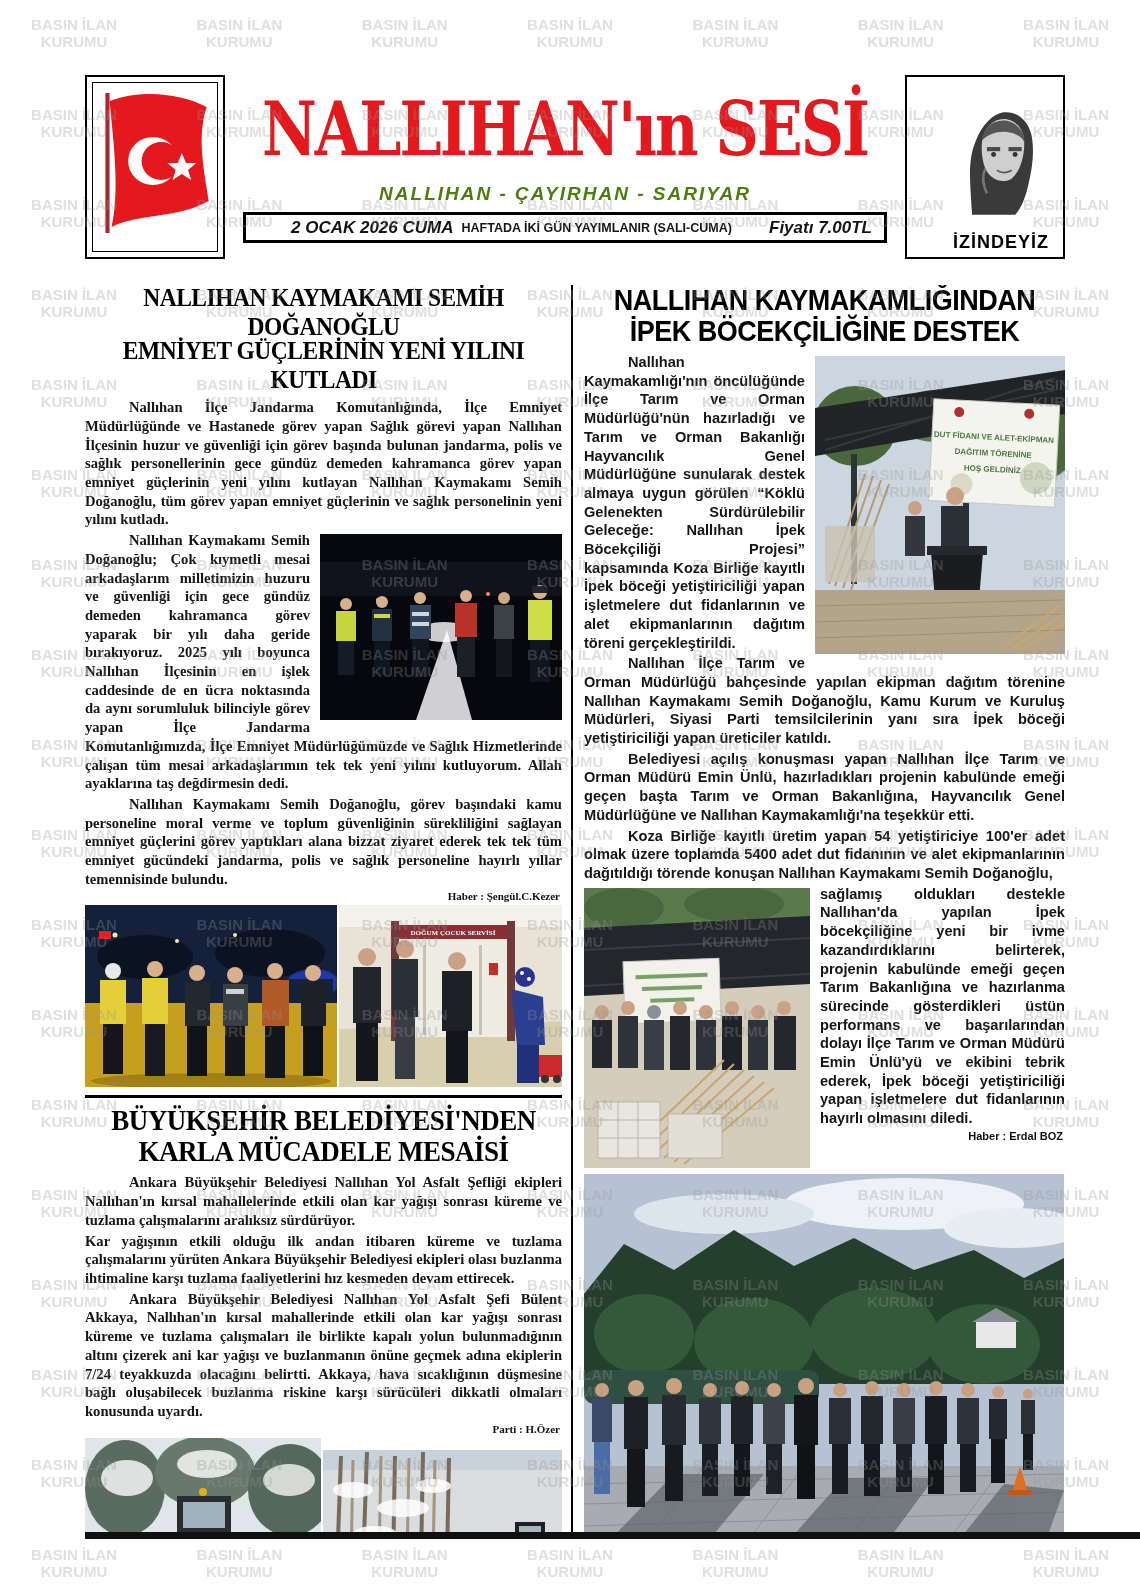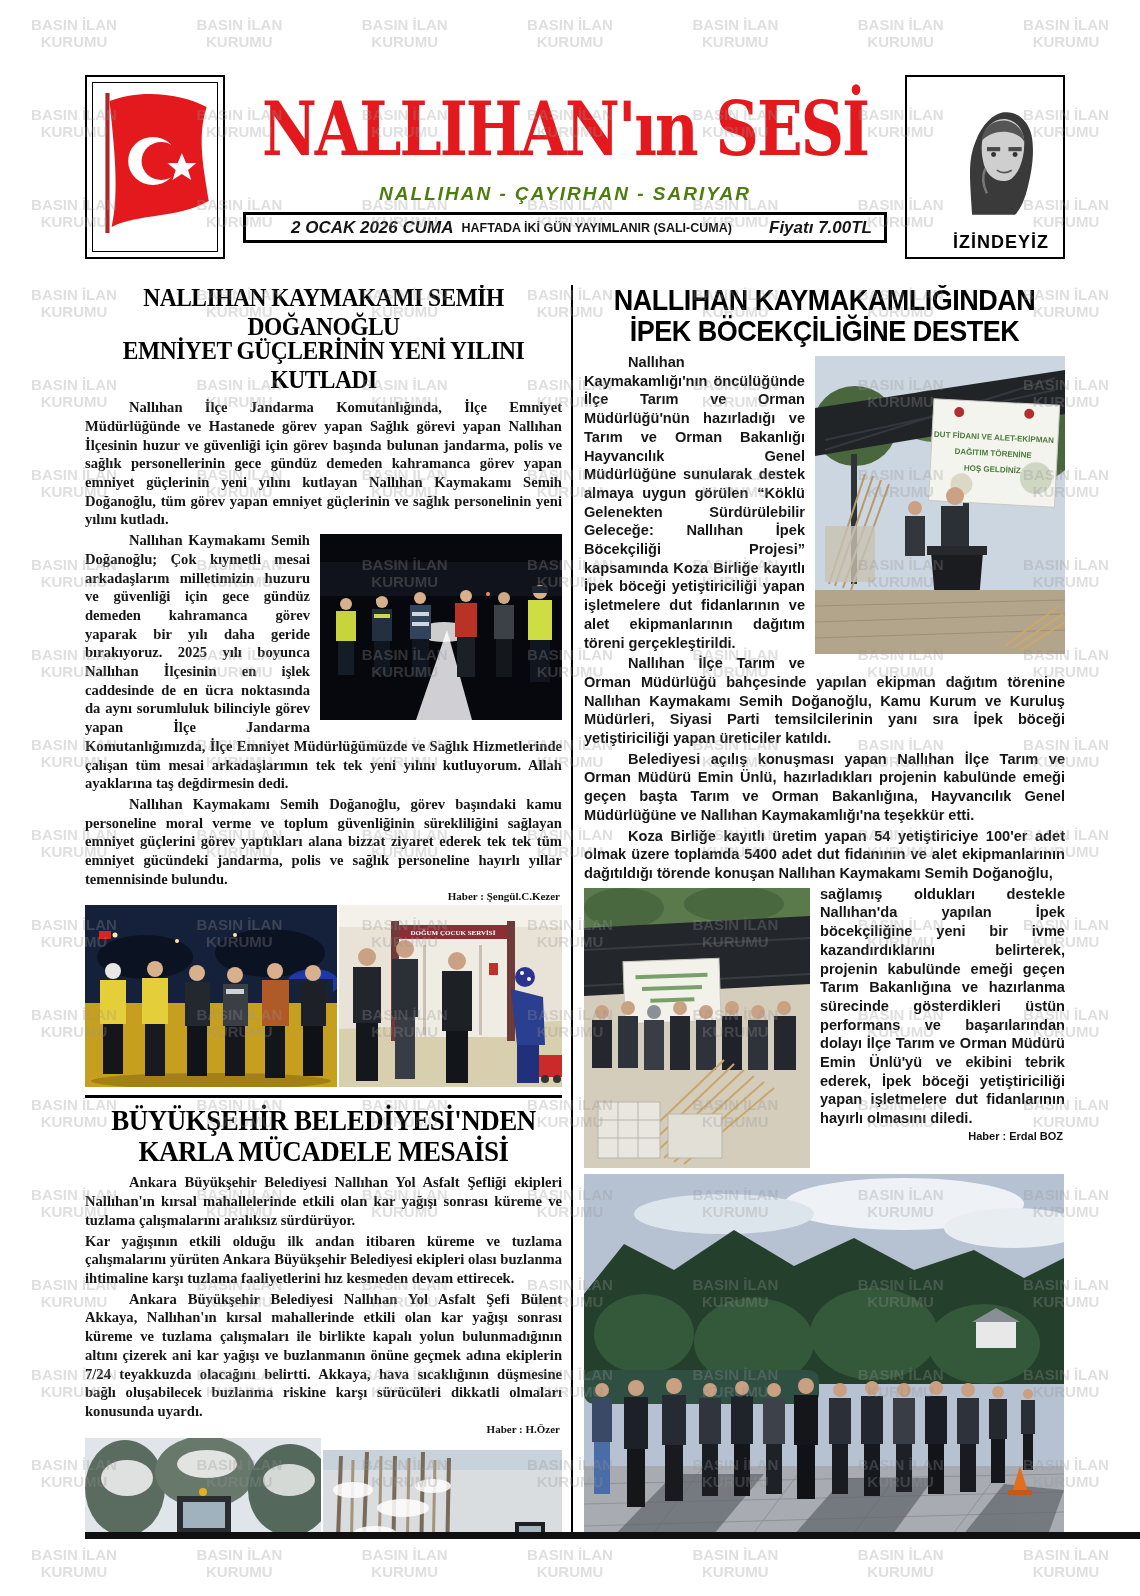--- a/index.html
+++ b/index.html
@@ -378,21 +378,21 @@
       <hr class="sep">
 
       <article>
         <h1 class="head h-snow">
           <span>BÜYÜKŞEHİR BELEDİYESİ'NDEN</span>
           <span>KARLA MÜCADELE MESAİSİ</span>
         </h1>
         <p class="ind">Ankara Büyükşehir Belediyesi Nallıhan Yol Asfalt Şefliği ekipleri Nallıhan'ın kırsal mahallelerinde etkili olan kar yağışı sonrası küreme ve tuzlama çalışmalarını aralıksız sürdürüyor.</p>
         <p>Kar yağışının etkili olduğu ilk andan itibaren küreme ve tuzlama çalışmalarını yürüten Ankara Büyükşehir Belediyesi ekipleri olası buzlanma ihtimaline karşı tuzlama faaliyetlerini hız kesmeden devam ettirecek.</p>
         <p class="ind">Ankara Büyükşehir Belediyesi Nallıhan Yol Asfalt Şefi Bülent Akkaya, Nallıhan'ın kırsal mahallerinde etkili olan kar yağışı sonrası küreme ve tuzlama çalışmaları ile birlikte kapalı yolun bulunmadığının altını çizerek ani kar yağışı ve buzlanmanın önüne geçmek adına ekiplerin 7/24 teyakkuzda olacağını belirtti. Akkaya, hava sıcaklığının düşmesine bağlı oluşabilecek buzlanma riskine karşı sürücüleri dikkatli olmaları konusunda uyardı.</p>
-        <div class="byline">Haber : H.Özer</div>
+        <div class="byline">Parti : H.Özer</div>
       </article>
 
       <div class="photo-row">
         <figure class="ph" style="width:236px;height:200px;">
           <svg viewBox="0 0 236 200" preserveAspectRatio="none">
             <rect width="236" height="200" fill="#dfe5e8"></rect>
             <ellipse cx="40" cy="50" rx="40" ry="48" fill="#5a6b5f"></ellipse>
               <ellipse cx="120" cy="34" rx="50" ry="36" fill="#68796c"></ellipse>
               <ellipse cx="205" cy="52" rx="42" ry="46" fill="#55685c"></ellipse>
             <ellipse cx="42" cy="40" rx="26" ry="18" fill="#ffffff" opacity="0.8"></ellipse>

